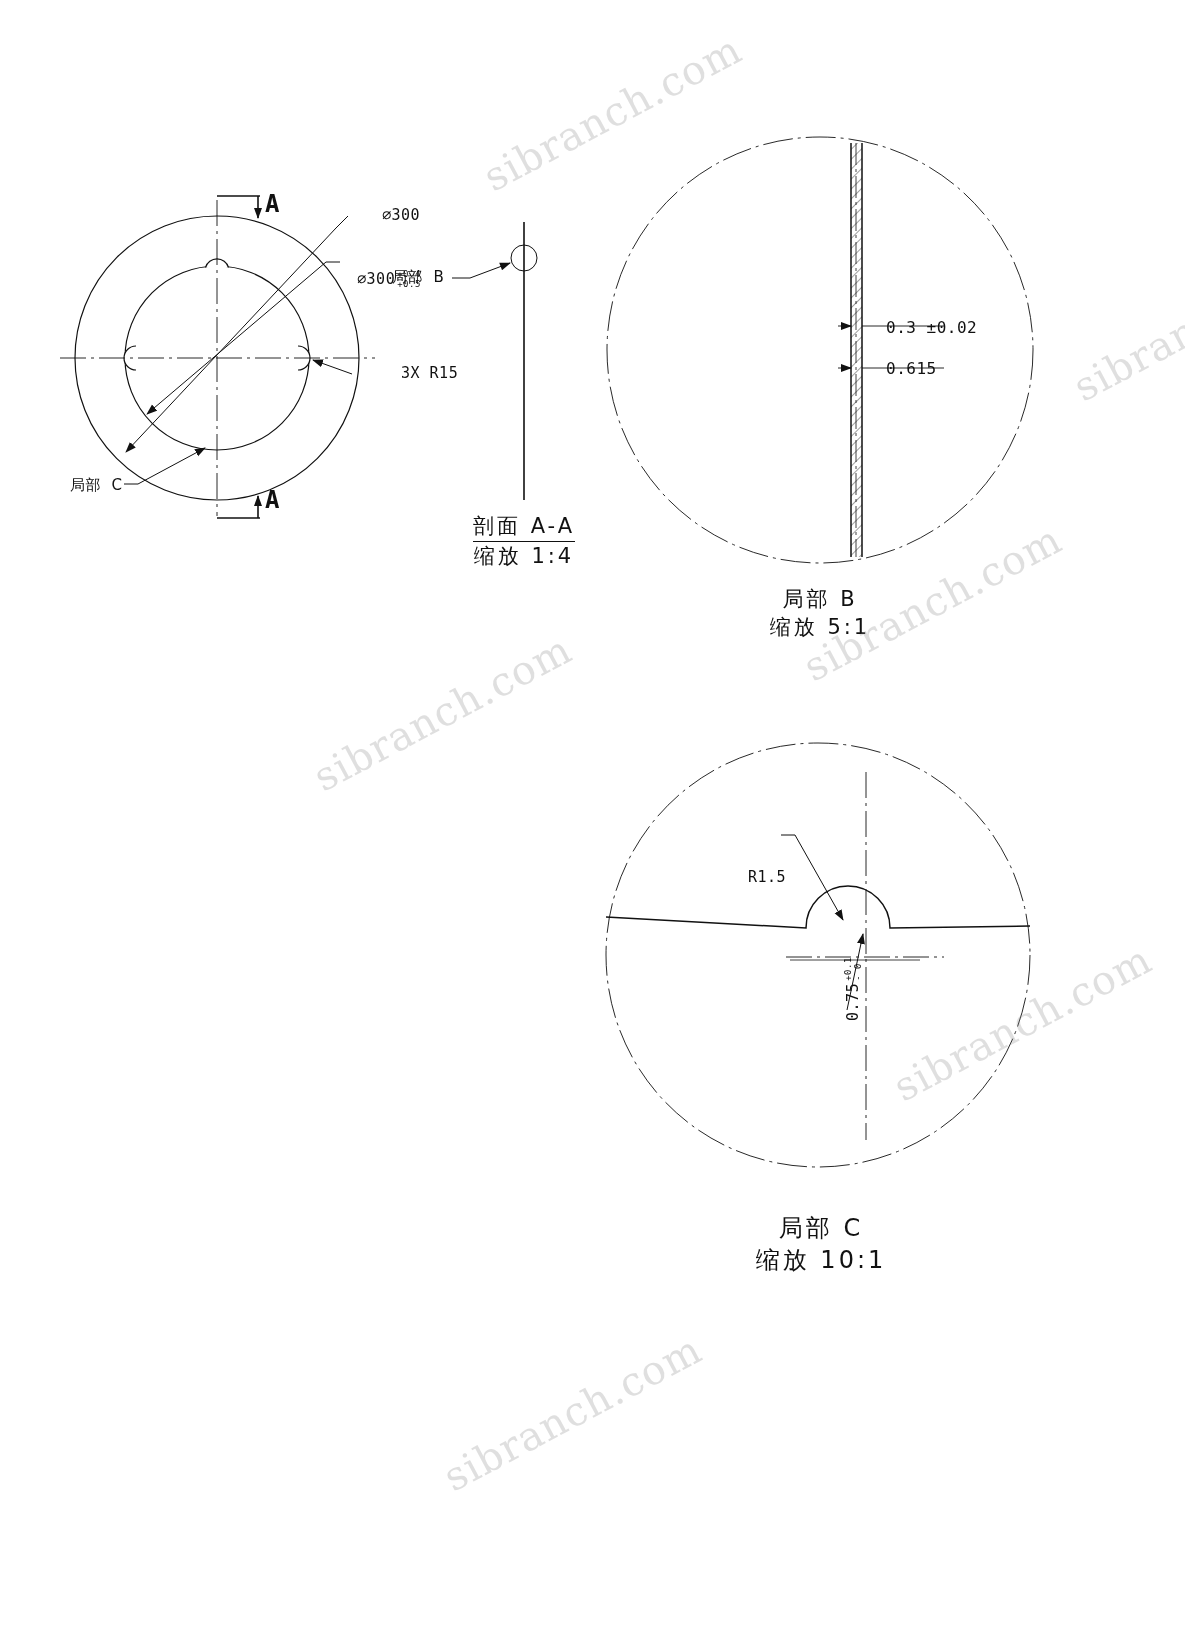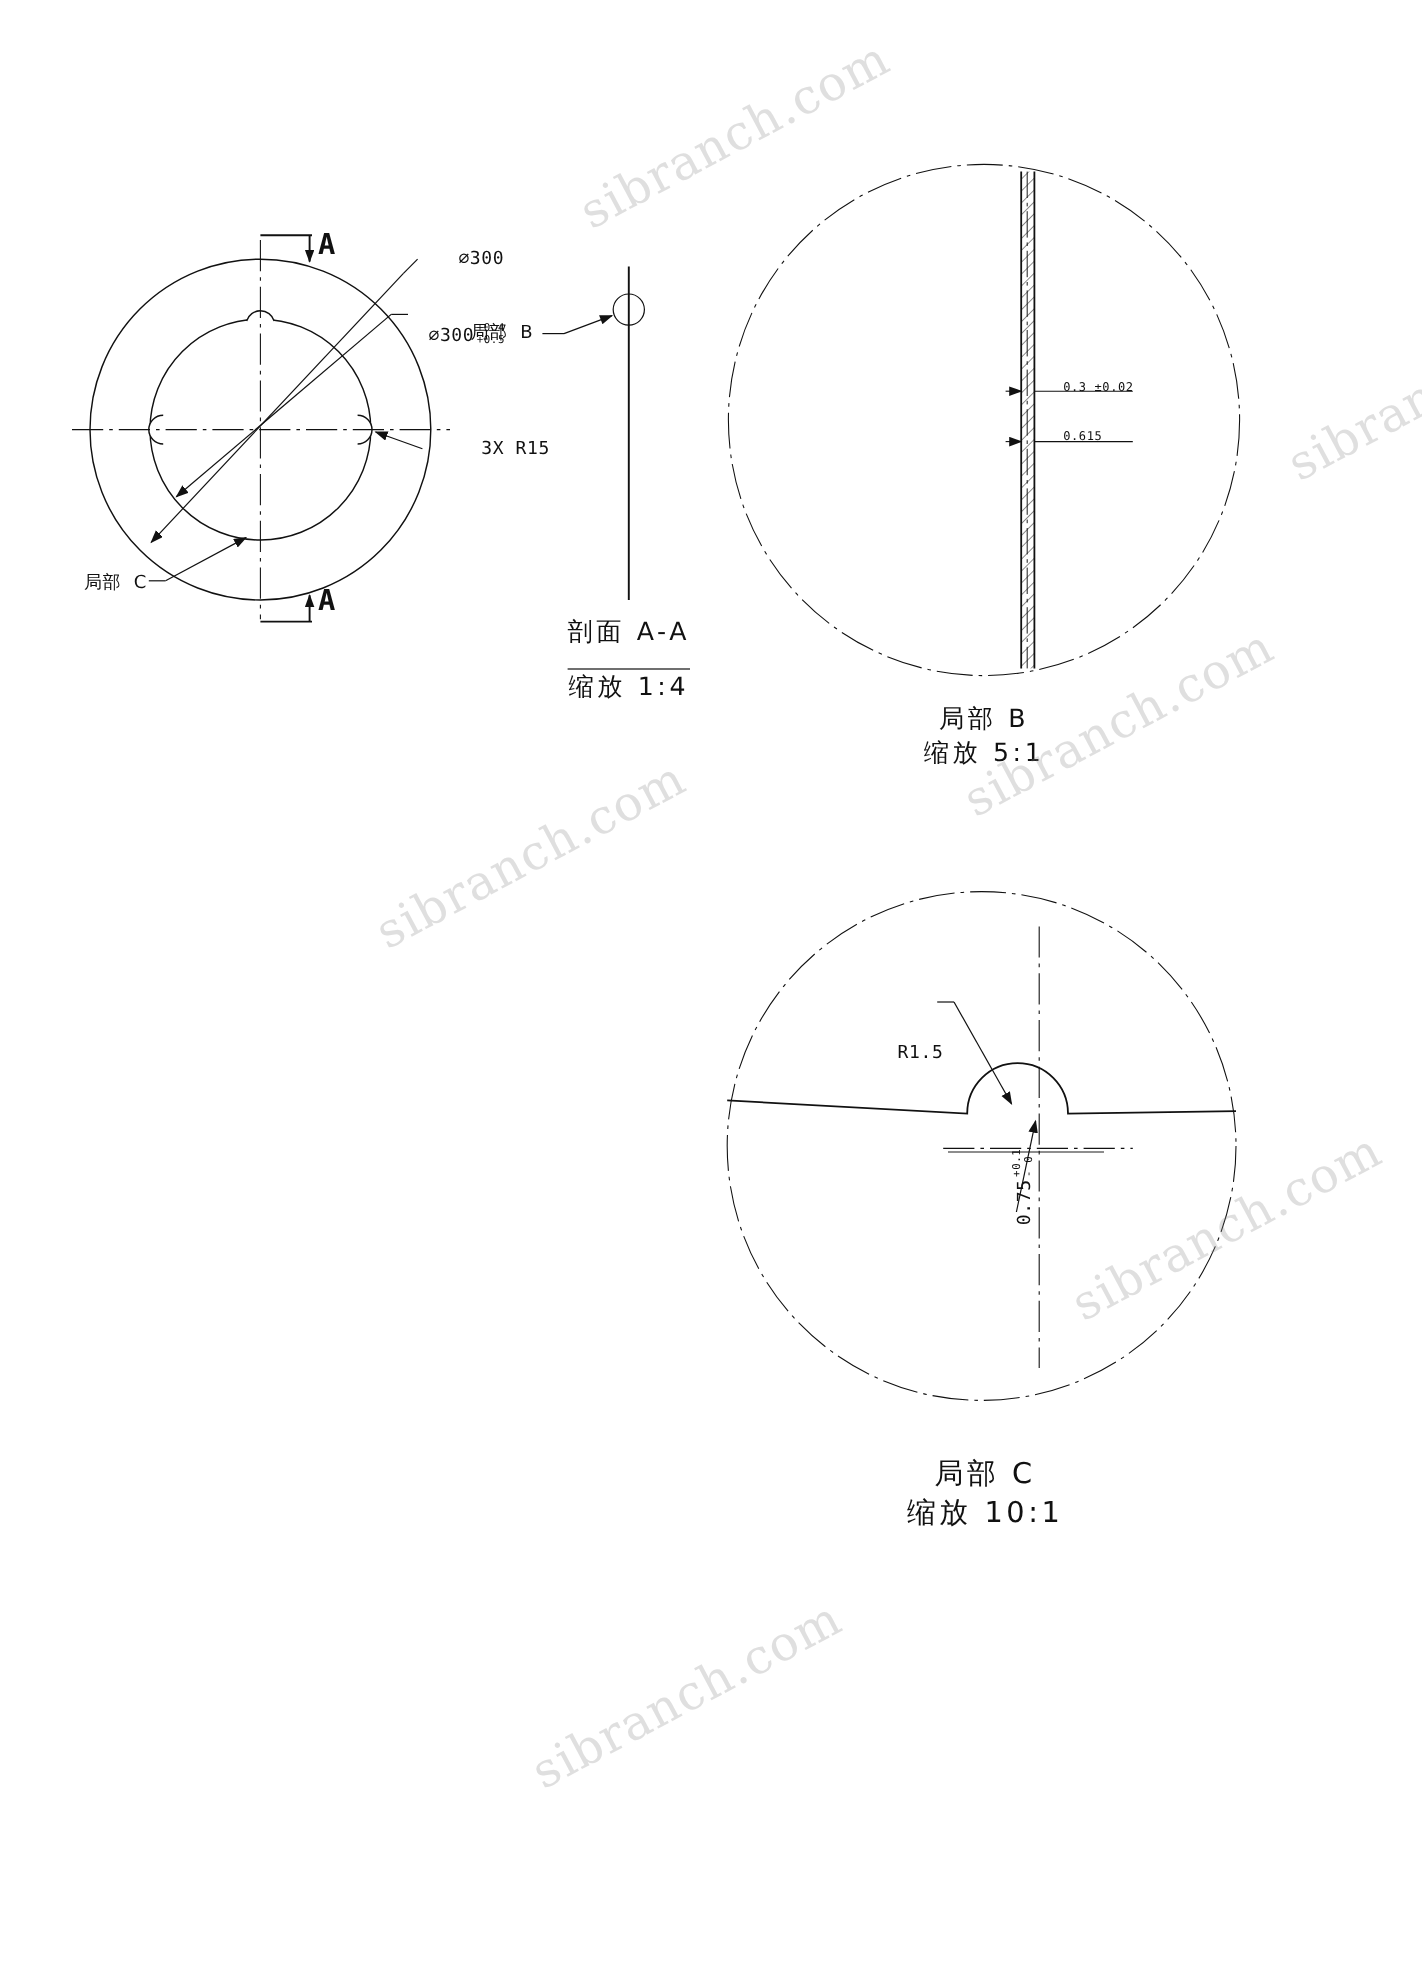--- a/index.html
+++ b/index.html
@@ -19,21 +19,21 @@
     position: absolute;
     inset: 0;
   }
   .label {
     position: absolute;
     white-space: pre;
     font-family: "DejaVu Sans Mono", monospace;
     color: #111;
     letter-spacing: 0.5px;
   }
-  .lbl-sm { font-size: 10px; }
+  .lbl-sm { font-size: 16px; }
   .lbl-md { font-size: 15px; }
   .lbl-xl { font-size: 24px; font-weight: bold; letter-spacing: 2px; }
   .lbl-cn { font-family: "DejaVu Sans", sans-serif; }
   .tol {
     display: inline-block;
     font-size: 9px;
     line-height: 1.05;
     vertical-align: middle;
     text-align: left;
     margin-left: 2px;
@@ -47,21 +47,21 @@
     text-align: center;
     font-family: "DejaVu Sans", sans-serif;
     font-size: 21px;
     letter-spacing: 3px;
     line-height: 1.35;
     color: #111;
   }
   .caption-underline {
     border-bottom: 1.5px solid #111;
     display: inline-block;
-    padding-bottom: 17px;
+    padding-bottom: 1px;
   }
   .watermark {
     position: absolute;
     font-family: "DejaVu Serif", serif;
     font-size: 40px;
     color: rgba(140,140,140,0.28);
     transform: rotate(-28deg);
     transform-origin: center;
     white-space: nowrap;
     user-select: none;

